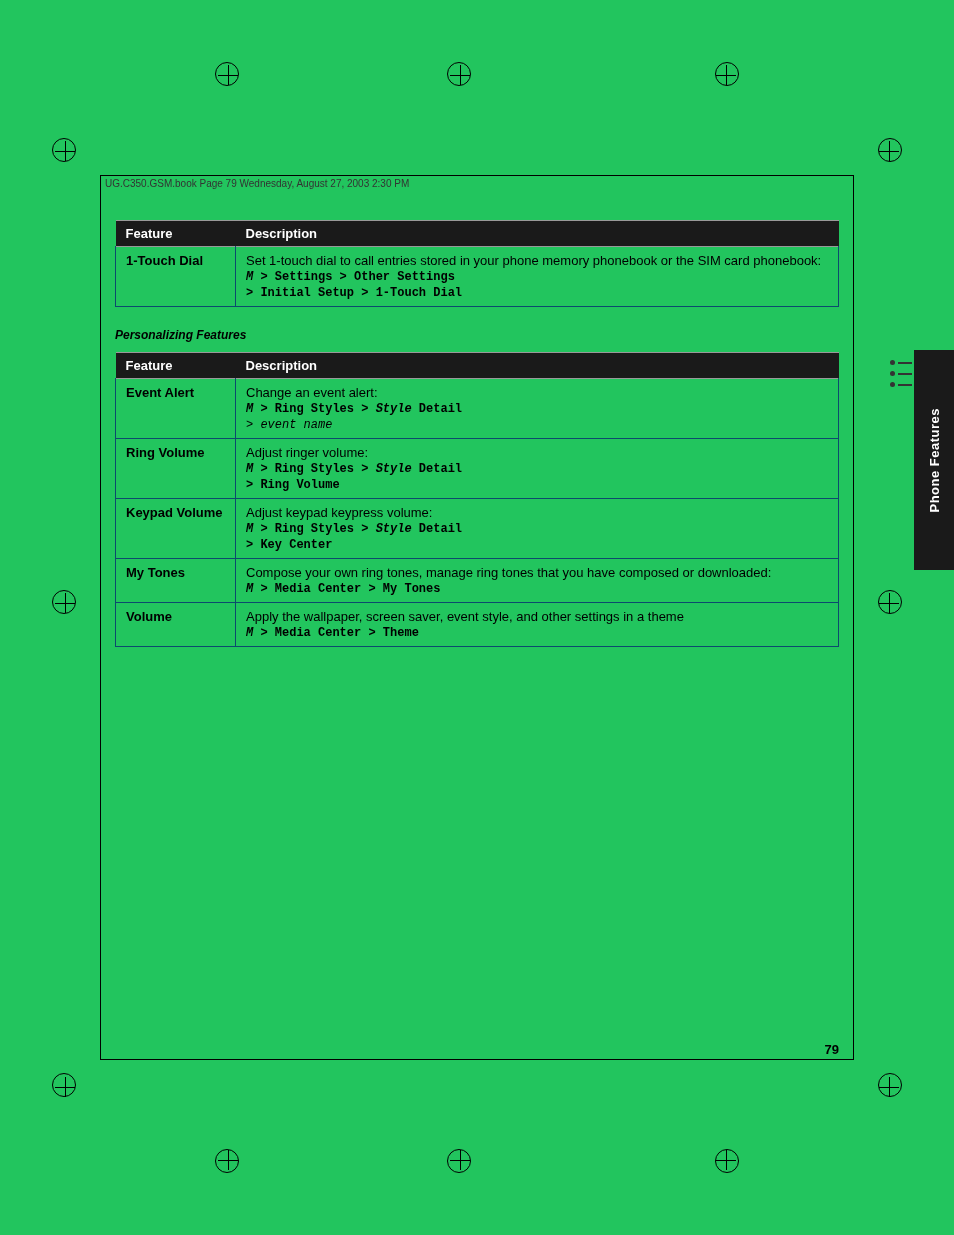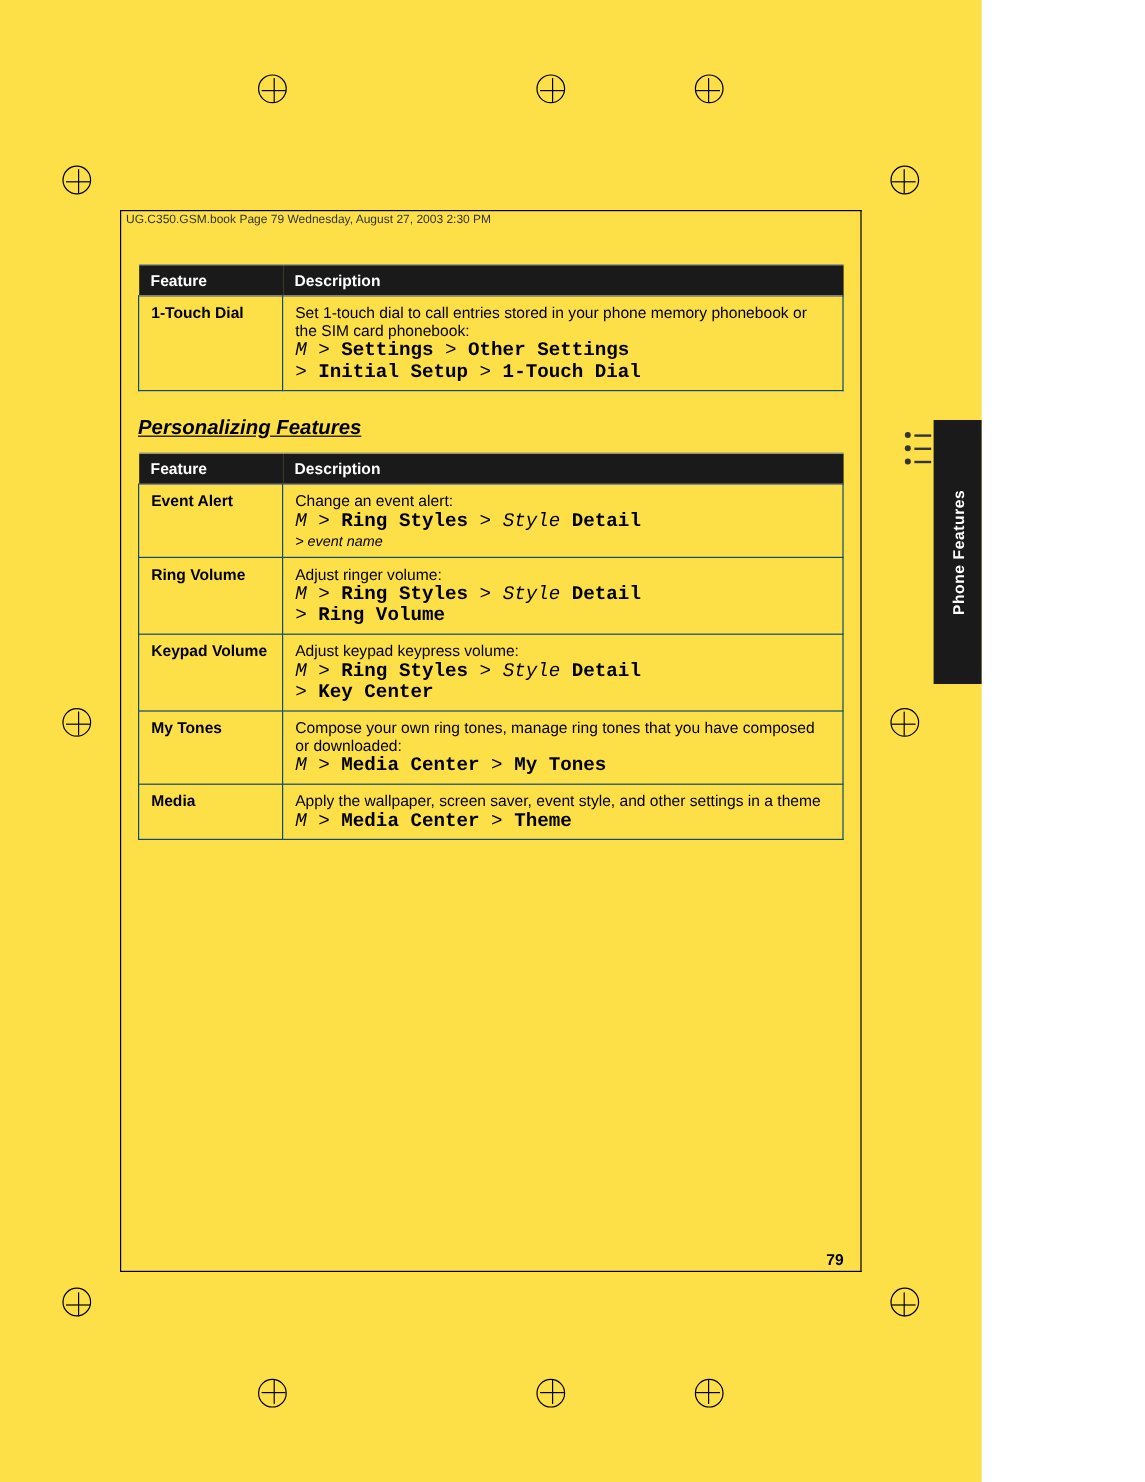--- a/index.html
+++ b/index.html
@@ -8,24 +8,24 @@
       width: 954px;
       height: 1235px;
       background: #ffffff;
       font-family: Arial, Helvetica, sans-serif;
       font-size: 13px;
       position: relative;
       overflow: hidden;
     }
 
     .page-container {
-      width: 818px;
+      width: 954px;
       height: 1235px;
       position: relative;
-      background: #fde047;
+      background: #22c55e;
     }
 
     .crosshair {
       position: absolute;
       width: 20px;
       height: 20px;
     }
 
     .crosshair::before, .crosshair::after {
       content: '';
@@ -183,38 +183,37 @@
       width: 120px;
       font-weight: bold;
     }
 
     .col-desc {
       width: auto;
     }
 
     .mono {
       font-family: 'Courier New', Courier, monospace;
-      font-size: 16px;
-      font-weight: normal;
+      font-size: 12px;
+      font-weight: bold;
     }
 
     .italic-mono {
-      font-family: Liberation Sans, sans-serif;
+      font-family: Liberation Mono, monospace;
       font-size: 12px;
       font-style: italic;
       text-align: right;
     }
 
     
     .section-heading {
-      font-size: 17px;
+      font-size: 12px;
       font-weight: bold;
       font-style: italic;
       margin: 18px 0 10px 0;
-      text-decoration: underline;
     }
 
     
     .page-number {
       position: absolute;
       bottom: 178px;
       right: 115px;
       font-size: 13px;
       font-weight: bold;
     }
@@ -350,21 +349,21 @@
 
         <tr>
           <td class="col-feature">My Tones</td>
           <td class="col-desc">
             <span>Compose your own ring tones, manage ring tones that you have composed or downloaded:</span><br>
             <span class="mono"><span style="font-style:italic;">M</span> &gt; <strong>Media Center</strong> &gt; <strong>My Tones</strong></span>
           </td>
         </tr>
 
         <tr>
-          <td class="col-feature">Media</td>
+          <td class="col-feature">Volume</td>
           <td class="col-desc">
             <span>Apply the wallpaper, screen saver, event style, and other settings in a theme</span><br>
             <span class="mono"><span style="font-style:italic;">M</span> &gt; <strong>Media Center</strong> &gt; <strong>Theme</strong></span>
           </td>
         </tr>
       </tbody>
     </table>
 
   </div>
 

